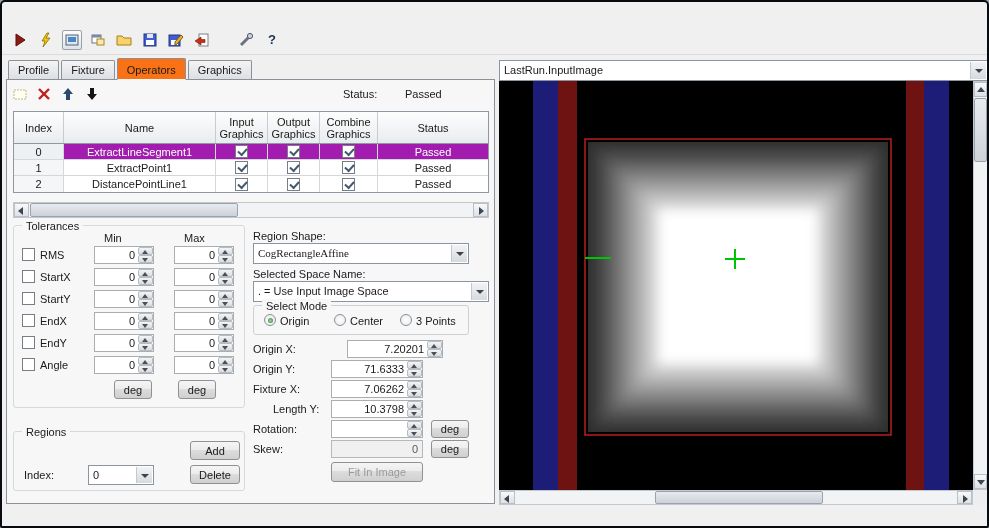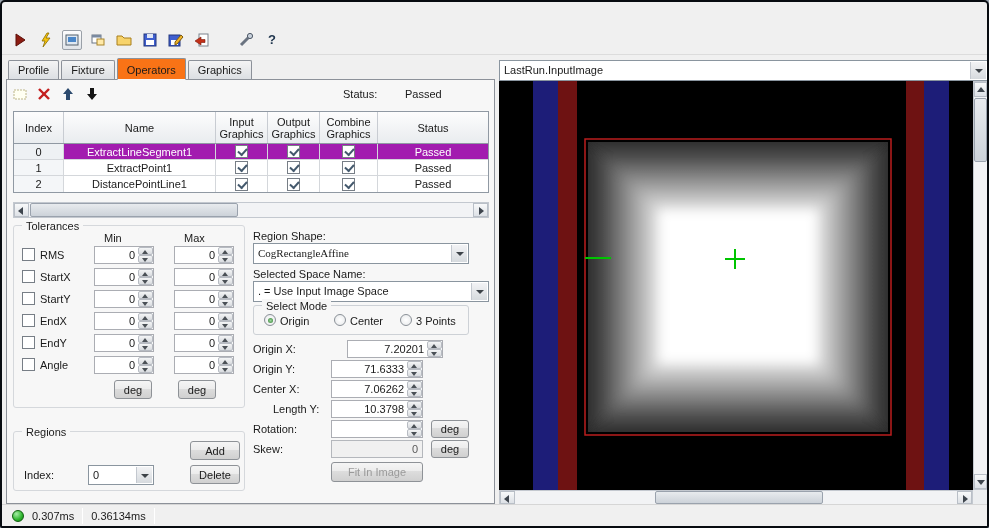--- a/index.html
+++ b/index.html
@@ -426,21 +426,21 @@
 
     <div class="lbl" style="left:246px; top:283px;">Origin Y:</div>
     <div class="updown" style="left:324px; top:280px; width:92px;">
       <div class="uval">71.6333</div>
       <div class="spins">
           <div class="spinb up"></div>
           <div class="spinb dn"></div>
         </div>
     </div>
 
-    <div class="lbl" style="left:246px; top:303px;">Center X:</div>
+    <div class="lbl" style="left:246px; top:303px;">Fixture X:</div>
     <div class="updown" style="left:324px; top:300px; width:92px;">
       <div class="uval">7.06262</div>
       <div class="spins">
           <div class="spinb up"></div>
           <div class="spinb dn"></div>
         </div>
     </div>
 
     <div class="lbl" style="left:246px; top:323px;margin-left:20px;">Length Y:</div>
     <div class="updown" style="left:324px; top:320px; width:92px;">
@@ -541,21 +541,14 @@
           <span class="tri l"></span>
         </div>
       <div class="sb-thumb" style="left:155px; top:0; width:168px; height:13px;"></div>
       <div class="sb-btn" style="right:0; top:0; width:15px; height:13px;">
           <span class="tri r"></span>
         </div>
     </div>
     <div class="sb-corner"></div>
   </div>
 
-  <div class="statusbar">
-    <div class="led"></div>
-    <div>0.307ms</div>
-    <div class="sb-sep"></div>
-    <div>0.36134ms</div>
-    <div class="sb-sep"></div>
-  </div>
 
 </div>
 
 </body></html>

